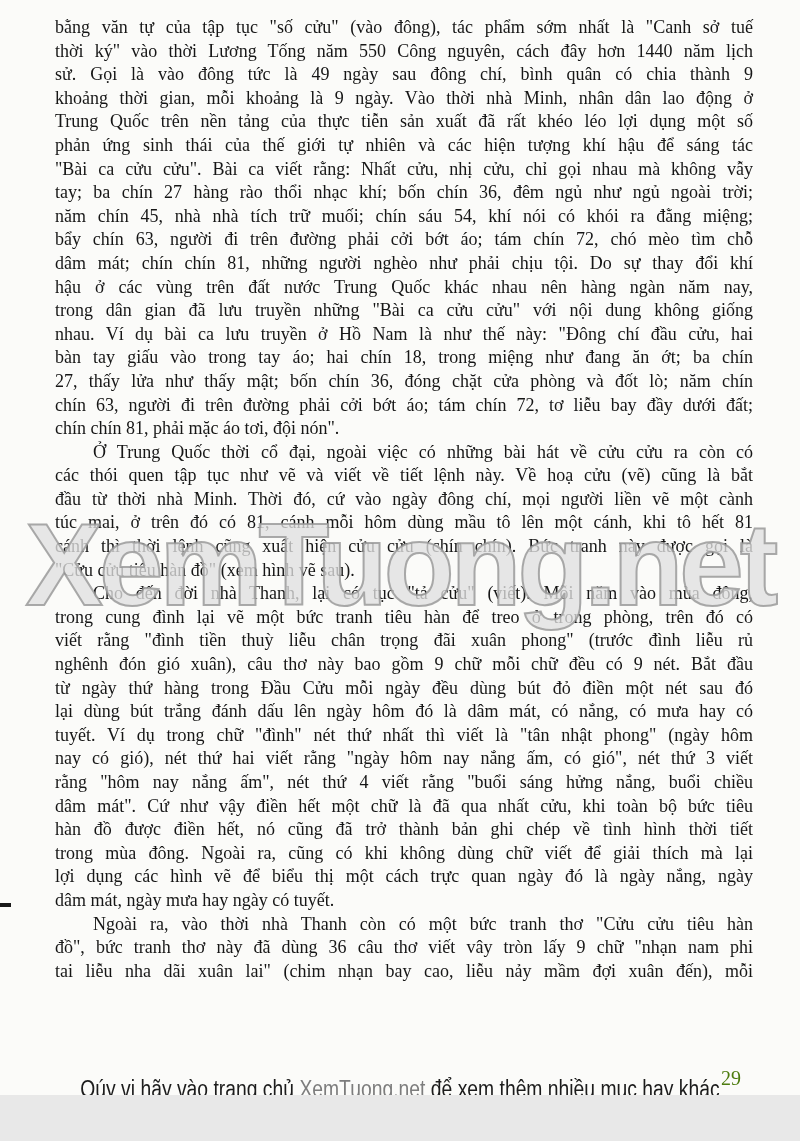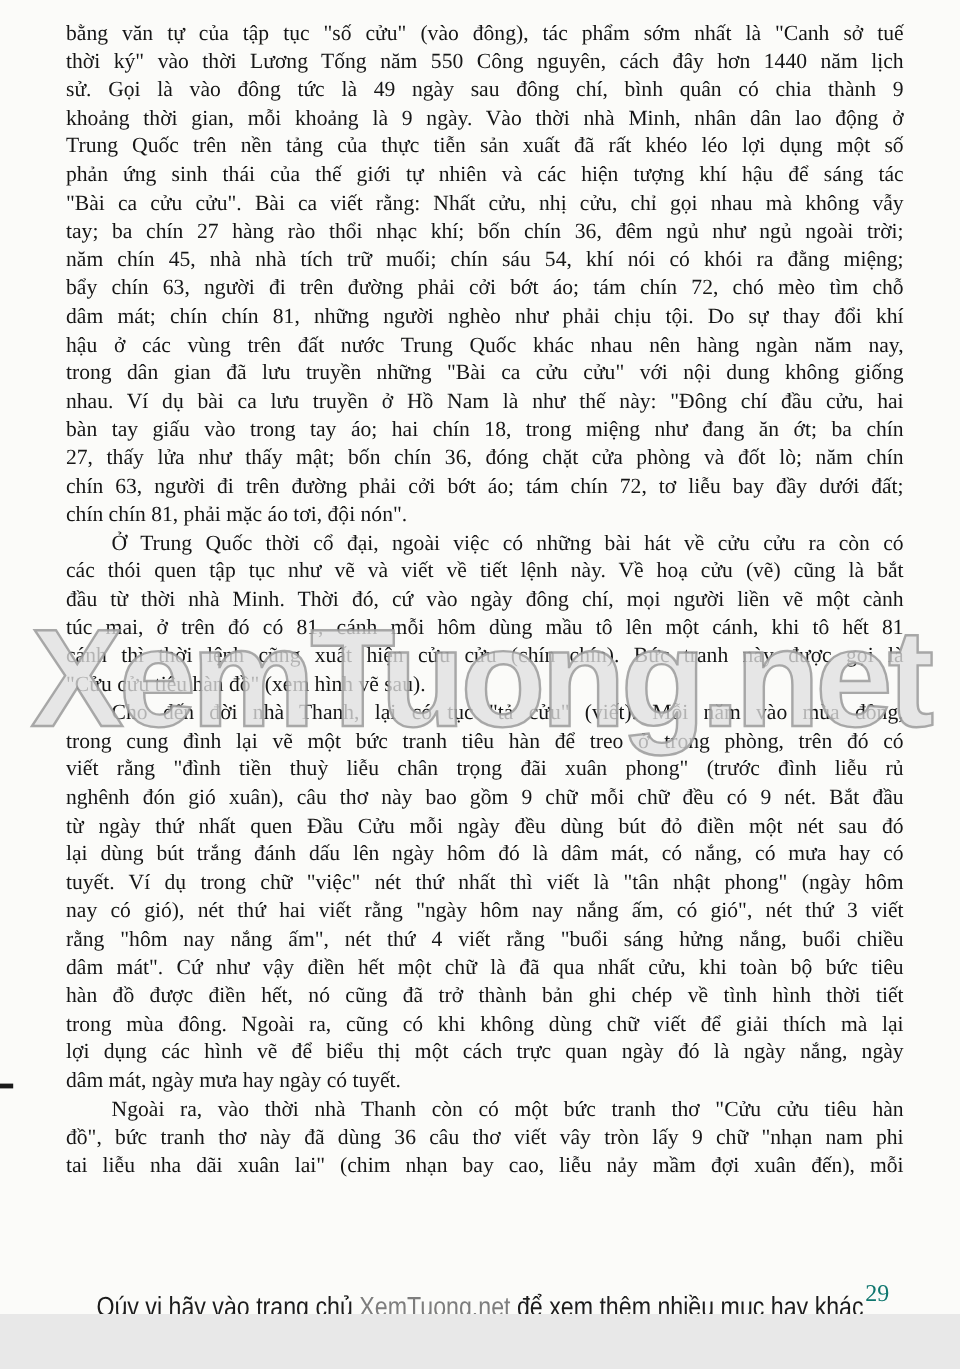--- a/index.html
+++ b/index.html
@@ -74,21 +74,21 @@
     white-space: nowrap;
     z-index: 3;
   }
   .footer .brand { color: #7d7d7d; }
   .page-number {
     position: absolute;
     left: 721px;
     top: 1067px;
     font-family: "Liberation Serif", "DejaVu Serif", serif;
     font-size: 20px;
-    color: #0f766e;
+    color: #4d7c0f;
     z-index: 4;
   }
 </style>
 </head>
 <body>
 
 <div class="page">
 
   <div class="text-block">
       <div class="line">bằng văn tự của tập tục "số cửu" (vào đông), tác phẩm sớm nhất là "Canh sở tuế</div>
@@ -112,23 +112,23 @@
       <div class="line indent">Ở Trung Quốc thời cổ đại, ngoài việc có những bài hát về cửu cửu ra còn có</div>
       <div class="line">các thói quen tập tục như vẽ và viết về tiết lệnh này. Về hoạ cửu (vẽ) cũng là bắt</div>
       <div class="line">đầu từ thời nhà Minh. Thời đó, cứ vào ngày đông chí, mọi người liền vẽ một cành</div>
       <div class="line">túc mai, ở trên đó có 81, cánh mỗi hôm dùng mầu tô lên một cánh, khi tô hết 81</div>
       <div class="line">cánh thì thời lệnh cũng xuất hiện cửu cửu (chín chín). Bức tranh này được gọi là</div>
       <div class="line para-end">"Cửu cửu tiêu hàn đồ" (xem hình vẽ sau).</div>
       <div class="line indent">Cho đến đời nhà Thanh, lại có tục "tả cửu" (viết). Mỗi năm vào mùa đông,</div>
       <div class="line">trong cung đình lại vẽ một bức tranh tiêu hàn để treo ở trong phòng, trên đó có</div>
       <div class="line">viết rằng "đình tiền thuỳ liễu chân trọng đãi xuân phong" (trước đình liễu rủ</div>
       <div class="line">nghênh đón gió xuân), câu thơ này bao gồm 9 chữ mỗi chữ đều có 9 nét. Bắt đầu</div>
-      <div class="line">từ ngày thứ nhất quen Đầu Cửu mỗi ngày đều dùng bút đỏ điền một nét sau đó</div>
+      <div class="line">từ ngày thứ hàng trong Đầu Cửu mỗi ngày đều dùng bút đỏ điền một nét sau đó</div>
       <div class="line">lại dùng bút trắng đánh dấu lên ngày hôm đó là dâm mát, có nắng, có mưa hay có</div>
-      <div class="line">tuyết. Ví dụ trong chữ "việc" nét thứ nhất thì viết là "tân nhật phong" (ngày hôm</div>
+      <div class="line">tuyết. Ví dụ trong chữ "đình" nét thứ nhất thì viết là "tân nhật phong" (ngày hôm</div>
       <div class="line">nay có gió), nét thứ hai viết rằng "ngày hôm nay nắng ấm, có gió", nét thứ 3 viết</div>
       <div class="line">rằng "hôm nay nắng ấm", nét thứ 4 viết rằng "buổi sáng hửng nắng, buổi chiều</div>
       <div class="line">dâm mát". Cứ như vậy điền hết một chữ là đã qua nhất cửu, khi toàn bộ bức tiêu</div>
       <div class="line">hàn đồ được điền hết, nó cũng đã trở thành bản ghi chép về tình hình thời tiết</div>
       <div class="line">trong mùa đông. Ngoài ra, cũng có khi không dùng chữ viết để giải thích mà lại</div>
       <div class="line">lợi dụng các hình vẽ để biểu thị một cách trực quan ngày đó là ngày nắng, ngày</div>
       <div class="line para-end">dâm mát, ngày mưa hay ngày có tuyết.</div>
       <div class="line indent">Ngoài ra, vào thời nhà Thanh còn có một bức tranh thơ "Cửu cửu tiêu hàn</div>
       <div class="line">đồ", bức tranh thơ này đã dùng 36 câu thơ viết vây tròn lấy 9 chữ "nhạn nam phi</div>
       <div class="line">tai liễu nha dãi xuân lai" (chim nhạn bay cao, liễu nảy mầm đợi xuân đến), mỗi</div>

